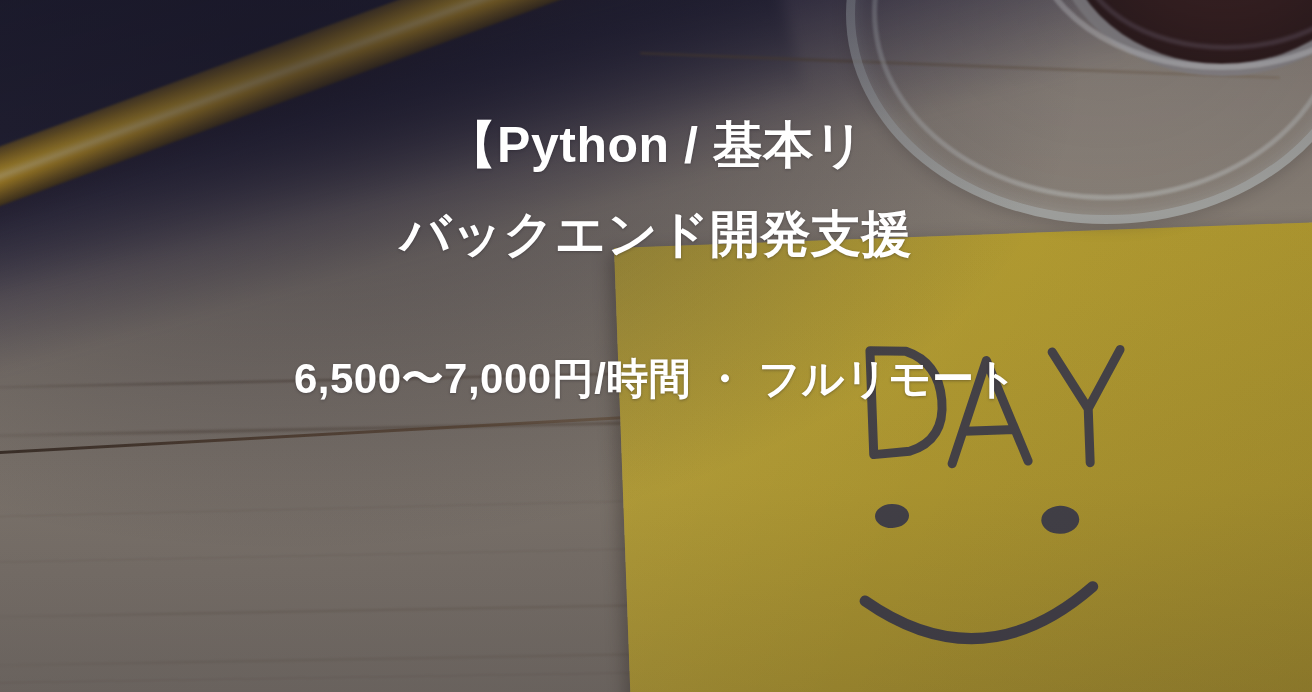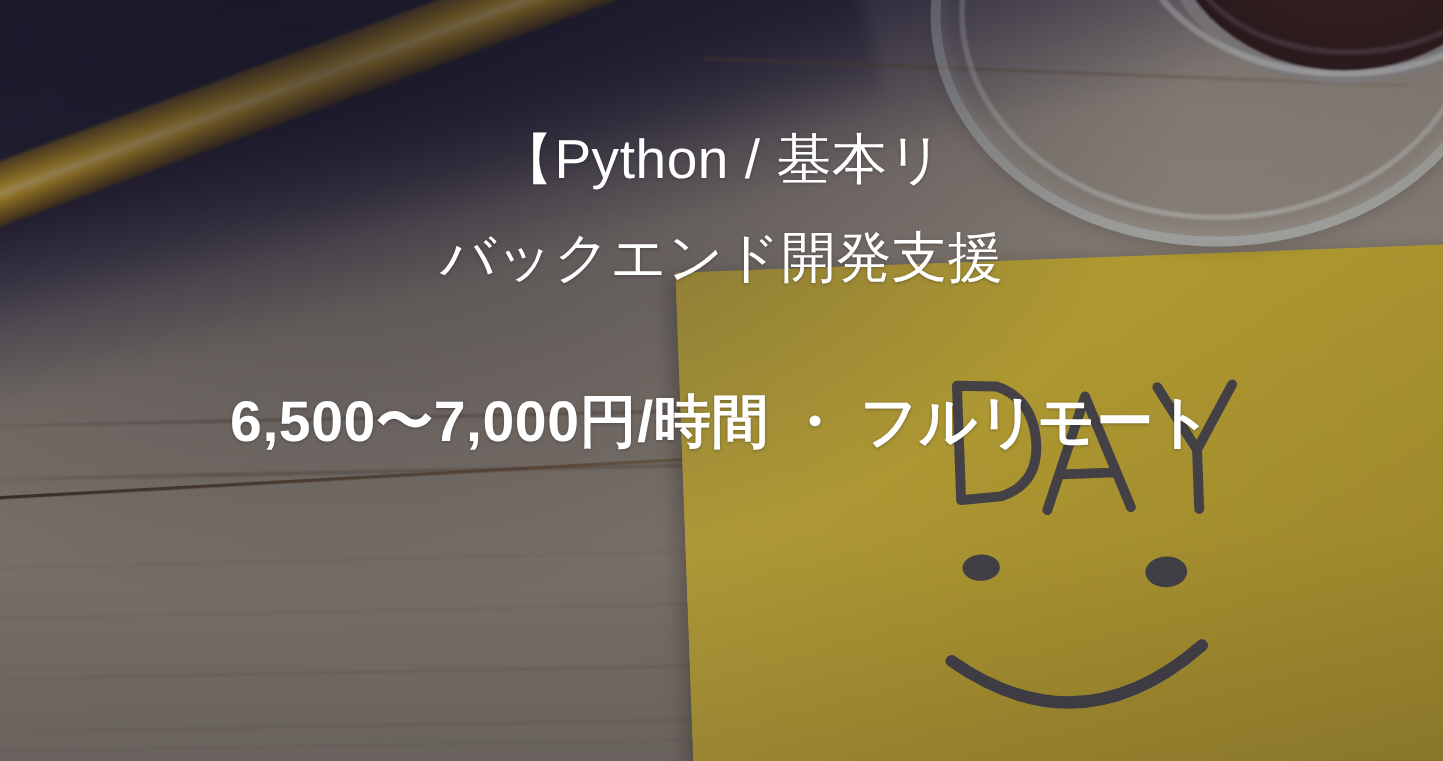--- a/index.html
+++ b/index.html
@@ -178,35 +178,35 @@
     position:absolute;inset:0;
     display:flex;flex-direction:column;
     align-items:center;
     pointer-events:none;
   }
   .headline{
     margin:0;
     width:100%;
     text-align:center;
     color:#ffffff;
-    font-weight:normal;
+    font-weight:bold;
     font-size:50px;
     line-height:89px;
     letter-spacing:.5px;
     padding-top:101px;
     text-shadow:0 1px 3px rgba(30,26,34,.35);
   }
   .headline .ln{display:block;}
   .subtitle{
     margin:0;
     width:100%;
     text-align:center;
     color:#ffffff;
     font-weight:bold;
-    font-size:52px;
+    font-size:42px;
     line-height:1;
     letter-spacing:.5px;
     padding-top:79px;
     text-shadow:0 1px 3px rgba(30,26,34,.35);
   }
 </style>
 </head>
 <body>
 
 <div class="banner">

